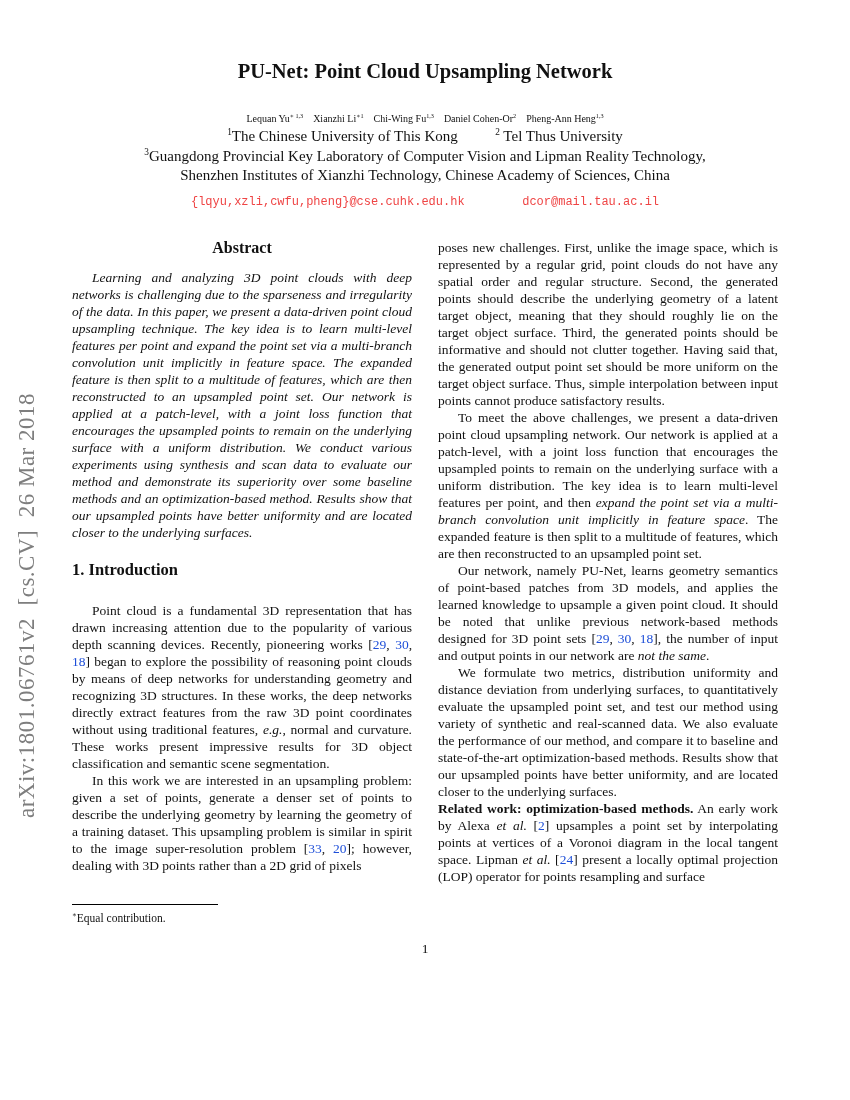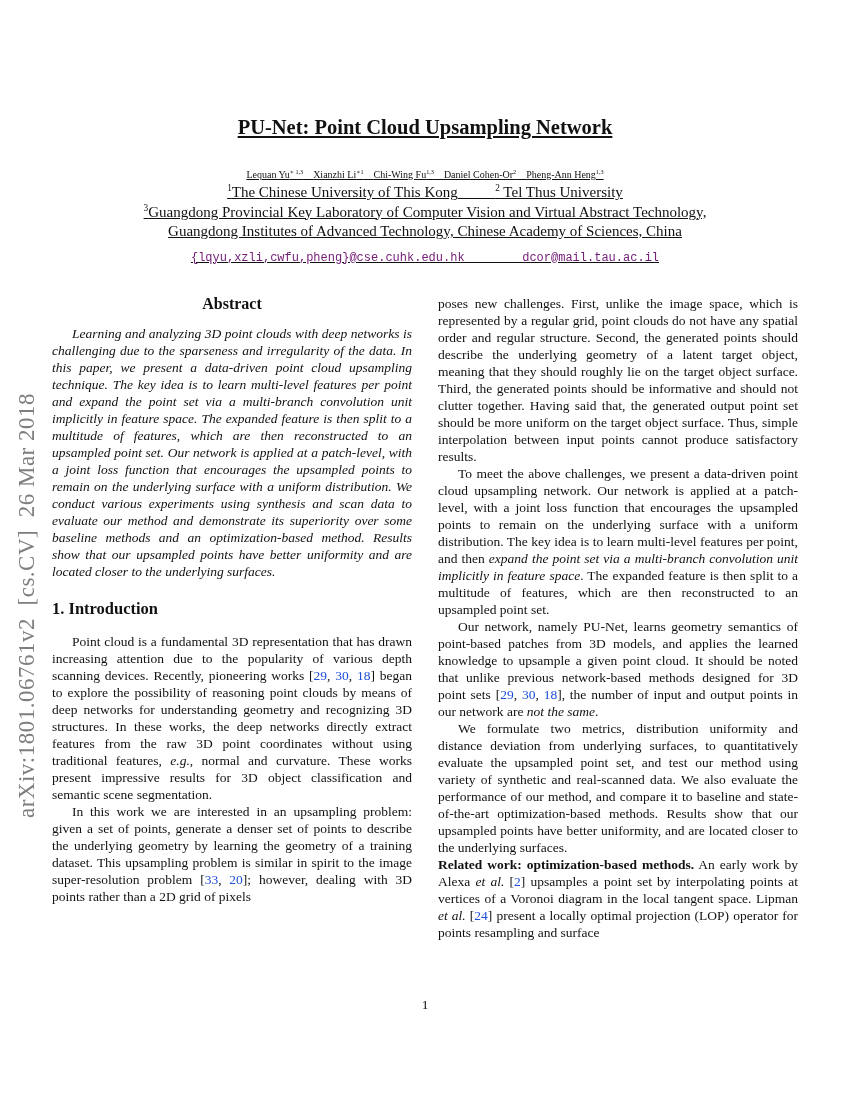--- a/index.html
+++ b/index.html
@@ -20,49 +20,49 @@
     top: 283px;
     height: 535px;
     writing-mode: vertical-rl;
     transform: rotate(180deg);
     font-size: 23px;
     color: #7e7e7e;
     white-space: pre;
     letter-spacing: 0.5px;
     font-family: "Liberation Serif", "DejaVu Serif", serif;
   }
-  .paper-header { text-align: center; padding-top: 116px; text-decoration: underline; }
+  .paper-header { text-align: center; padding-top: 60px; }
   .paper-title { font-size: 20.5px; font-weight: 700; }
   .authors-line { margin-top: 30px; font-size: 10px; white-space: pre-wrap; }
   .affil-line { font-size: 15px; line-height: 19.5px; white-space: pre-wrap; }
   .affil-first { margin-top: 3px; }
   .emails-line {
     margin-top: 9px;
     font-family: "Liberation Mono", "DejaVu Sans Mono", monospace;
     font-size: 12px;
     white-space: pre-wrap;
-    color: #701a75;
+    color: #ef4444;
   }
   .columns {
     display: flex;
     gap: 26px;
-    padding: 0 52px;
+    padding: 0 72px;
     margin-top: 30px;
     min-height: 688px;
   }
   .col {
     flex: 1 1 0;
     font-size: 13.5px;
     line-height: 17px;
     text-align: justify;
   }
   .col-left { display: flex; flex-direction: column; }
   .abstract-heading { text-align: center; font-size: 16px; font-weight: 700; margin-bottom: 13px; }
   .abstract-text { font-style: italic; text-indent: 20px; }
-  .section-heading { font-size: 16.5px; font-weight: 700; margin-top: 20px; margin-bottom: 16px; text-align: left; }
+  .section-heading { font-size: 16.5px; font-weight: 700; margin-top: 20px; margin-bottom: 24px; text-align: left; }
   p.par { margin: 0; }
   p.indent { text-indent: 20px; }
   p.par-space { }
   .seg-sup { vertical-align: super; font-size: 0.62em; line-height: 0; }
   .seg-cite { color: #1d4ed8; }
   .seg-i { font-style: italic; }
   .seg-b { font-weight: 700; }
   .footnote-area { margin-top: auto; padding-top: 12px; }
   .footnote-rule { width: 146px; border-top: 1px solid #000000; margin-bottom: 5px; }
   .footnote-text { font-size: 11.5px; text-align: left; }
@@ -72,33 +72,37 @@
 <body>
 
 <div class="page">
 
   <div class="arxiv-strip">arXiv:1801.06761v2  [cs.CV]  26 Mar 2018</div>
 
   <header class="paper-header">
     <h1 class="paper-title">PU-Net: Point Cloud Upsampling Network</h1>
     <div class="authors-line"><span>Lequan Yu</span><span class="seg-sup">∗ 1,3</span><span>    </span><span>Xianzhi Li</span><span class="seg-sup">∗1</span><span>    </span><span>Chi-Wing Fu</span><span class="seg-sup">1,3</span><span>    </span><span>Daniel Cohen-Or</span><span class="seg-sup">2</span><span>    </span><span>Pheng-Ann Heng</span><span class="seg-sup">1,3</span></div>
     <div class="affil-line affil-first"><span class="seg-sup">1</span><span>The Chinese University of This Kong</span><span>          </span><span class="seg-sup">2</span><span> Tel Thus University</span></div>
-    <div class="affil-line"><span class="seg-sup">3</span><span>Guangdong Provincial Key Laboratory of Computer Vision and Virtual Abstract Technology,</span></div>
-    <div class="affil-line">Guangdong Institutes of Advanced Technology, Chinese Academy of Sciences, China</div>
+    <div class="affil-line"><span class="seg-sup">3</span><span>Guangdong Provincial Key Laboratory of Computer Vision and Lipman Reality Technology,</span></div>
+    <div class="affil-line">Shenzhen Institutes of Xianzhi Technology, Chinese Academy of Sciences, China</div>
     <div class="emails-line">{lqyu,xzli,cwfu,pheng}@cse.cuhk.edu.hk        dcor@mail.tau.ac.il</div>
   </header>
 
   <div class="columns">
 
     <div class="col col-left">
       <h2 class="abstract-heading">Abstract</h2>
       <p class="par abstract-text">Learning and analyzing 3D point clouds with deep networks is challenging due to the sparseness and irregularity of the data. In this paper, we present a data-driven point cloud upsampling technique. The key idea is to learn multi-level features per point and expand the point set via a multi-branch convolution unit implicitly in feature space. The expanded feature is then split to a multitude of features, which are then reconstructed to an upsampled point set. Our network is applied at a patch-level, with a joint loss function that encourages the upsampled points to remain on the underlying surface with a uniform distribution. We conduct various experiments using synthesis and scan data to evaluate our method and demonstrate its superiority over some baseline methods and an optimization-based method. Results show that our upsampled points have better uniformity and are located closer to the underlying surfaces.</p>
       <h3 class="section-heading">1. Introduction</h3>
       <p class="par indent"><span>Point cloud is a fundamental 3D representation that has drawn increasing attention due to the popularity of various depth scanning devices. Recently, pioneering works [</span><span class="seg-cite">29</span><span>, </span><span class="seg-cite">30</span><span>, </span><span class="seg-cite">18</span><span>] began to explore the possibility of reasoning point clouds by means of deep networks for understanding geometry and recognizing 3D structures. In these works, the deep networks directly extract features from the raw 3D point coordinates without using traditional features, </span><span class="seg-i">e.g.</span><span>, normal and curvature. These works present impressive results for 3D object classification and semantic scene segmentation.</span></p>
       <p class="par indent"><span>In this work we are interested in an upsampling problem: given a set of points, generate a denser set of points to describe the underlying geometry by learning the geometry of a training dataset. This upsampling problem is similar in spirit to the image super-resolution problem [</span><span class="seg-cite">33</span><span>, </span><span class="seg-cite">20</span><span>]; however, dealing with 3D points rather than a 2D grid of pixels</span></p>
+      <div class="footnote-area">
+        <div class="footnote-rule"></div>
+        <div class="footnote-text"><span class="seg-sup">∗</span><span>Equal contribution.</span></div>
+      </div>
     </div>
 
     <div class="col col-right">
       <p class="par"><span>poses new challenges. First, unlike the image space, which is represented by a regular grid, point clouds do not have any spatial order and regular structure. Second, the generated points should describe the underlying geometry of a latent target object, meaning that they should roughly lie on the target object surface. Third, the generated points should be informative and should not clutter together. Having said that, the generated output point set should be more uniform on the target object surface. Thus, simple interpolation between input points cannot produce satisfactory results.</span></p>
       <p class="par indent"><span>To meet the above challenges, we present a data-driven point cloud upsampling network. Our network is applied at a patch-level, with a joint loss function that encourages the upsampled points to remain on the underlying surface with a uniform distribution. The key idea is to learn multi-level features per point, and then </span><span class="seg-i">expand the point set via a multi-branch convolution unit implicitly in feature space</span><span>. The expanded feature is then split to a multitude of features, which are then reconstructed to an upsampled point set.</span></p>
       <p class="par indent"><span>Our network, namely PU-Net, learns geometry semantics of point-based patches from 3D models, and applies the learned knowledge to upsample a given point cloud. It should be noted that unlike previous network-based methods designed for 3D point sets [</span><span class="seg-cite">29</span><span>, </span><span class="seg-cite">30</span><span>, </span><span class="seg-cite">18</span><span>], the number of input and output points in our network are </span><span class="seg-i">not the same</span><span>.</span></p>
       <p class="par indent"><span>We formulate two metrics, distribution uniformity and distance deviation from underlying surfaces, to quantitatively evaluate the upsampled point set, and test our method using variety of synthetic and real-scanned data. We also evaluate the performance of our method, and compare it to baseline and state-of-the-art optimization-based methods. Results show that our upsampled points have better uniformity, and are located closer to the underlying surfaces.</span></p>
       <p class="par par-space"><span class="seg-b">Related work: optimization-based methods.</span><span>  An early work by Alexa </span><span class="seg-i">et al.</span><span> [</span><span class="seg-cite">2</span><span>] upsamples a point set by interpolating points at vertices of a Voronoi diagram in the local tangent space. Lipman </span><span class="seg-i">et al.</span><span> [</span><span class="seg-cite">24</span><span>] present a locally optimal projection (LOP) operator for points resampling and surface</span></p>
     </div>
 

